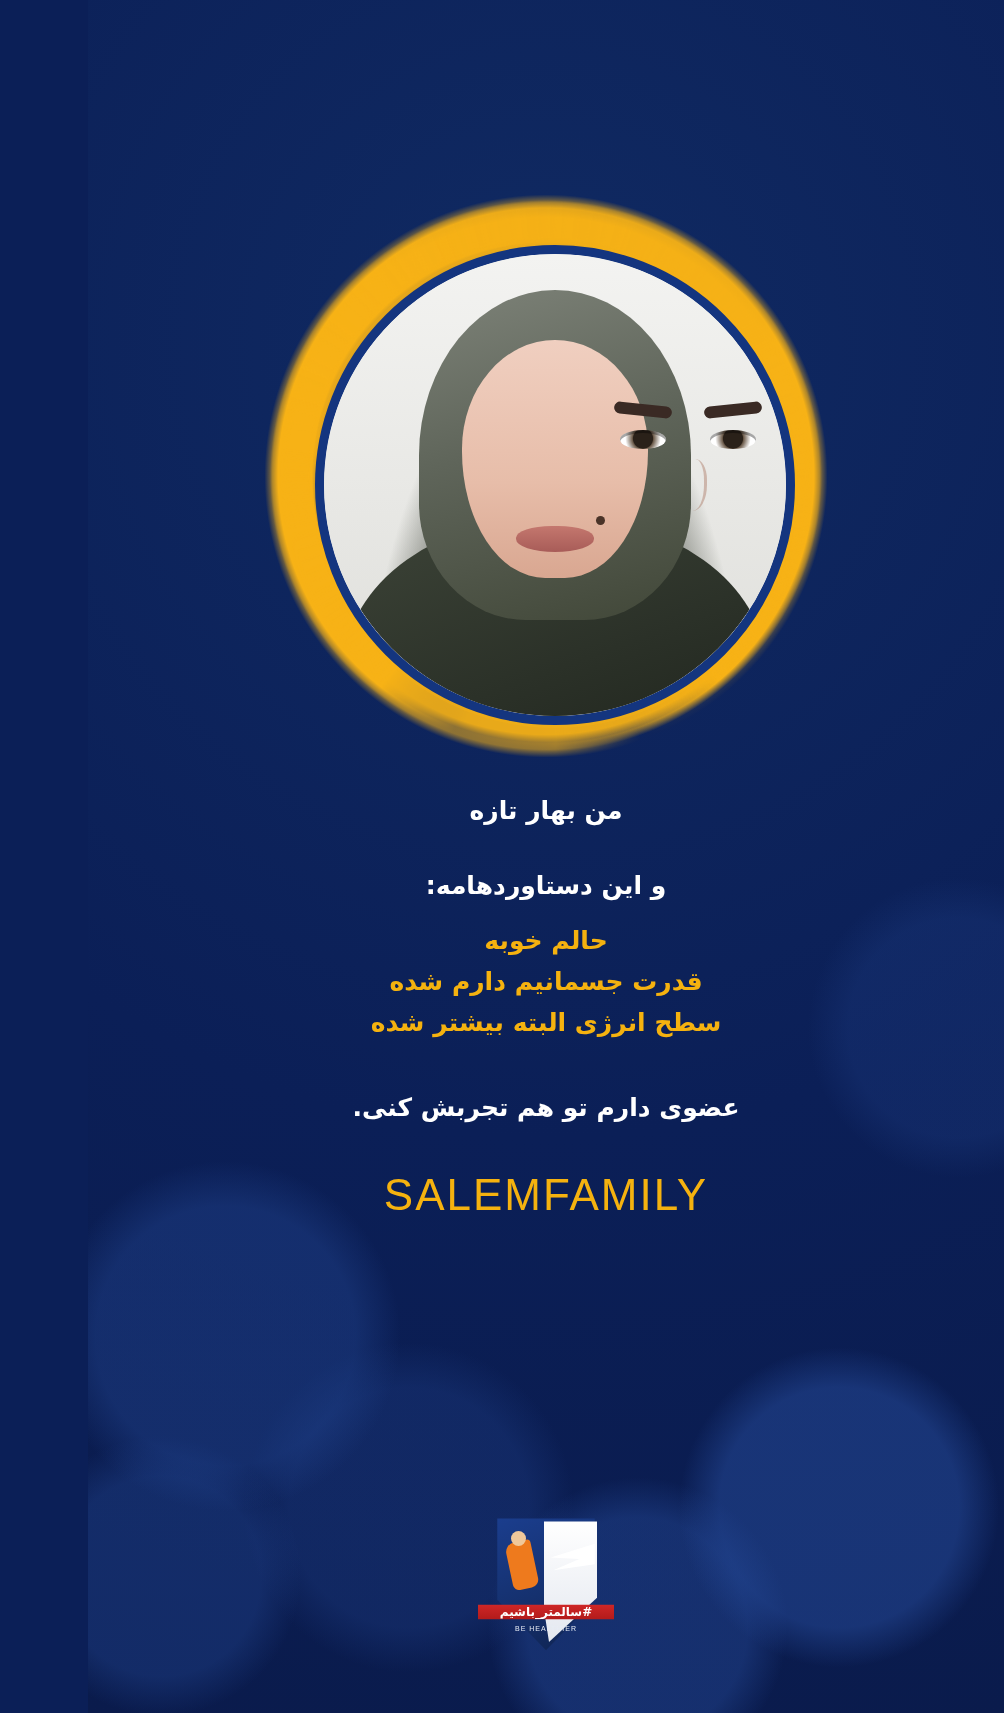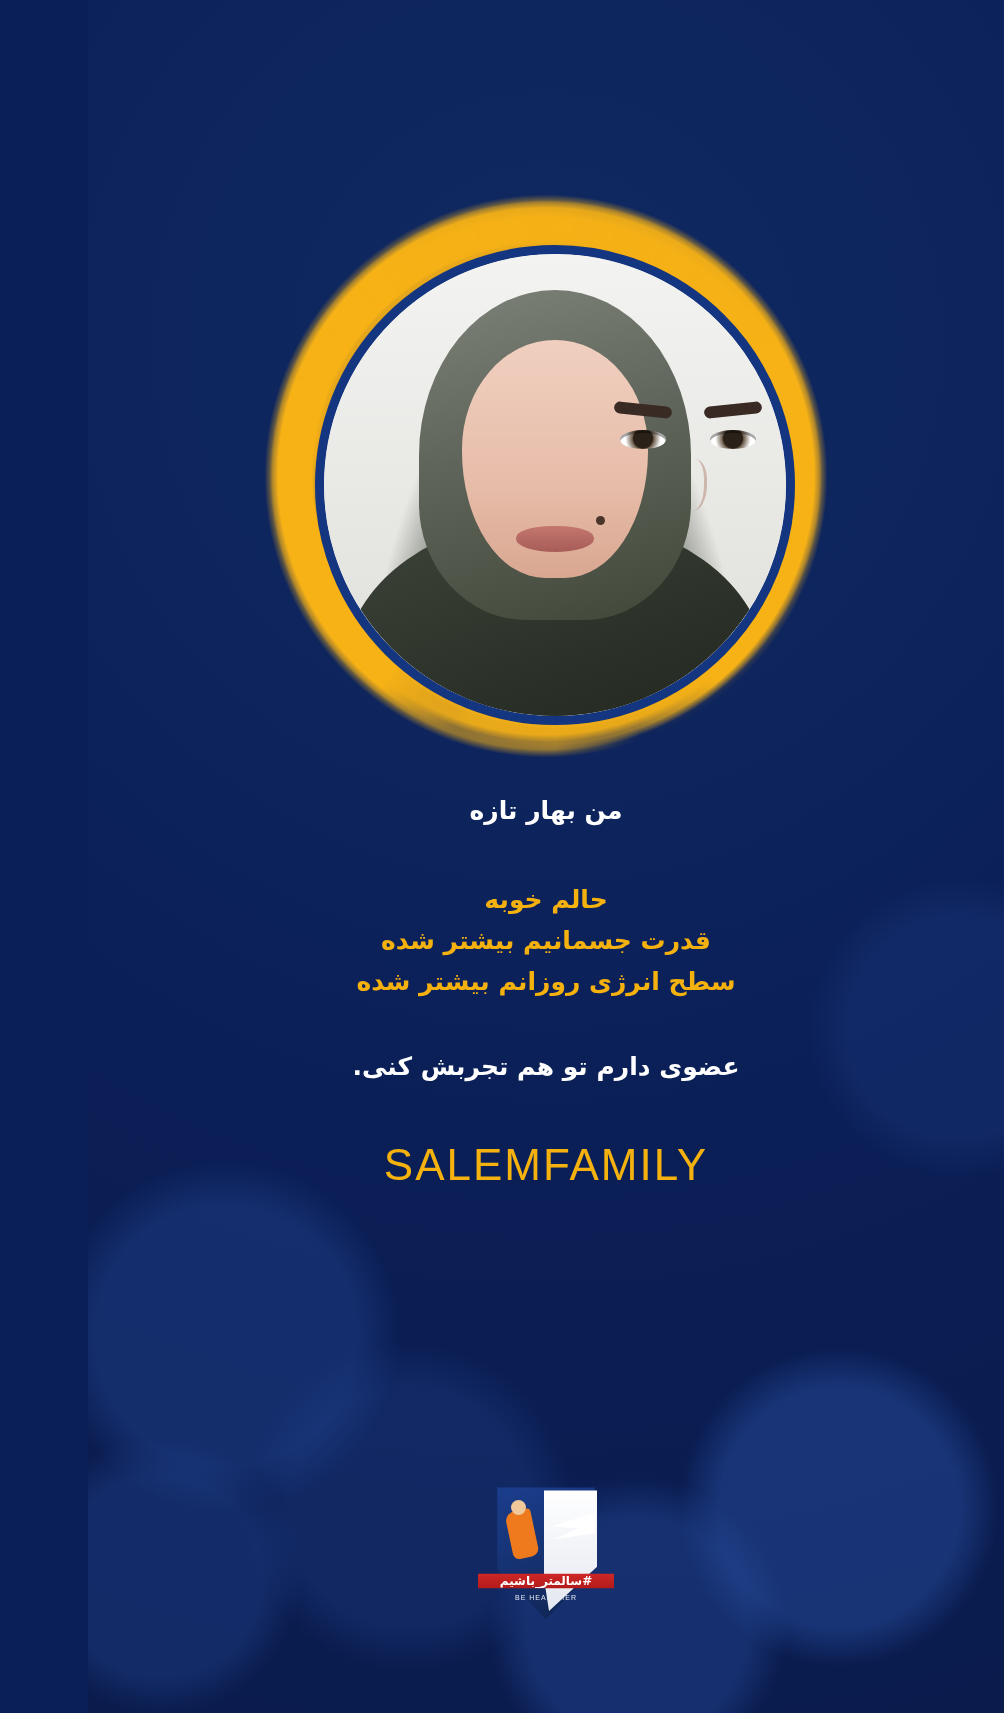--- a/index.html
+++ b/index.html
@@ -174,33 +174,33 @@
     font-size: 25px;
     line-height: 41px;
     letter-spacing: .2px;
   }
   .gold { color: #f5b20f; }
   .gap-sm { height: 14px; }
   .gap-md { height: 34px; }
   .gap-lg { height: 44px; }
 
   .brand {
-    margin-top: 53px;
+    margin-top: 42px;
     color: #f5b20f;
     font-size: 44px;
     letter-spacing: 2px;
     font-family: "Liberation Sans", sans-serif;
     direction: ltr;
   }
 
   
   .logo {
     position: absolute;
     left: 50%;
-    top: 1482px;
+    top: 1513px;
     transform: translateX(-50%);
     width: 116px;
     height: 140px;
   }
   .shield {
     position: absolute;
     inset: 0;
     background: linear-gradient(160deg, #1b3e8f 0%, #15316f 55%, #0f2350 100%);
     clip-path: polygon(8% 4%, 92% 4%, 92% 62%, 50% 98%, 8% 62%);
     border: 2px solid #cfd6e6;
@@ -293,26 +293,27 @@
         <div class="mole"></div>
       </div>
     </div>
   </div>
 
   <div class="texts">
     <div class="line">من بهار تازه</div>
 
     <div class="gap-md"></div>
 
+    <div class="line">و این دستاوردهامه:</div>
 
     <div class="gap-sm"></div>
 
     <div class="line gold">حالم خوبه</div>
-    <div class="line gold">قدرت جسمانیم بیشتر شده</div>
-    <div class="line gold">سطح انرژی روزانم بیشتر شده</div>
+    <div class="line gold">قدرت جسمانیم دارم شده</div>
+    <div class="line gold">سطح انرژی البته بیشتر شده</div>
 
     <div class="gap-lg"></div>
 
     <div class="line">عضوی دارم تو هم تجربش کنی.</div>
 
     <div class="brand">SALEMFAMILY</div>
   </div>
 
   <div class="logo">
     <div class="shield"></div>

